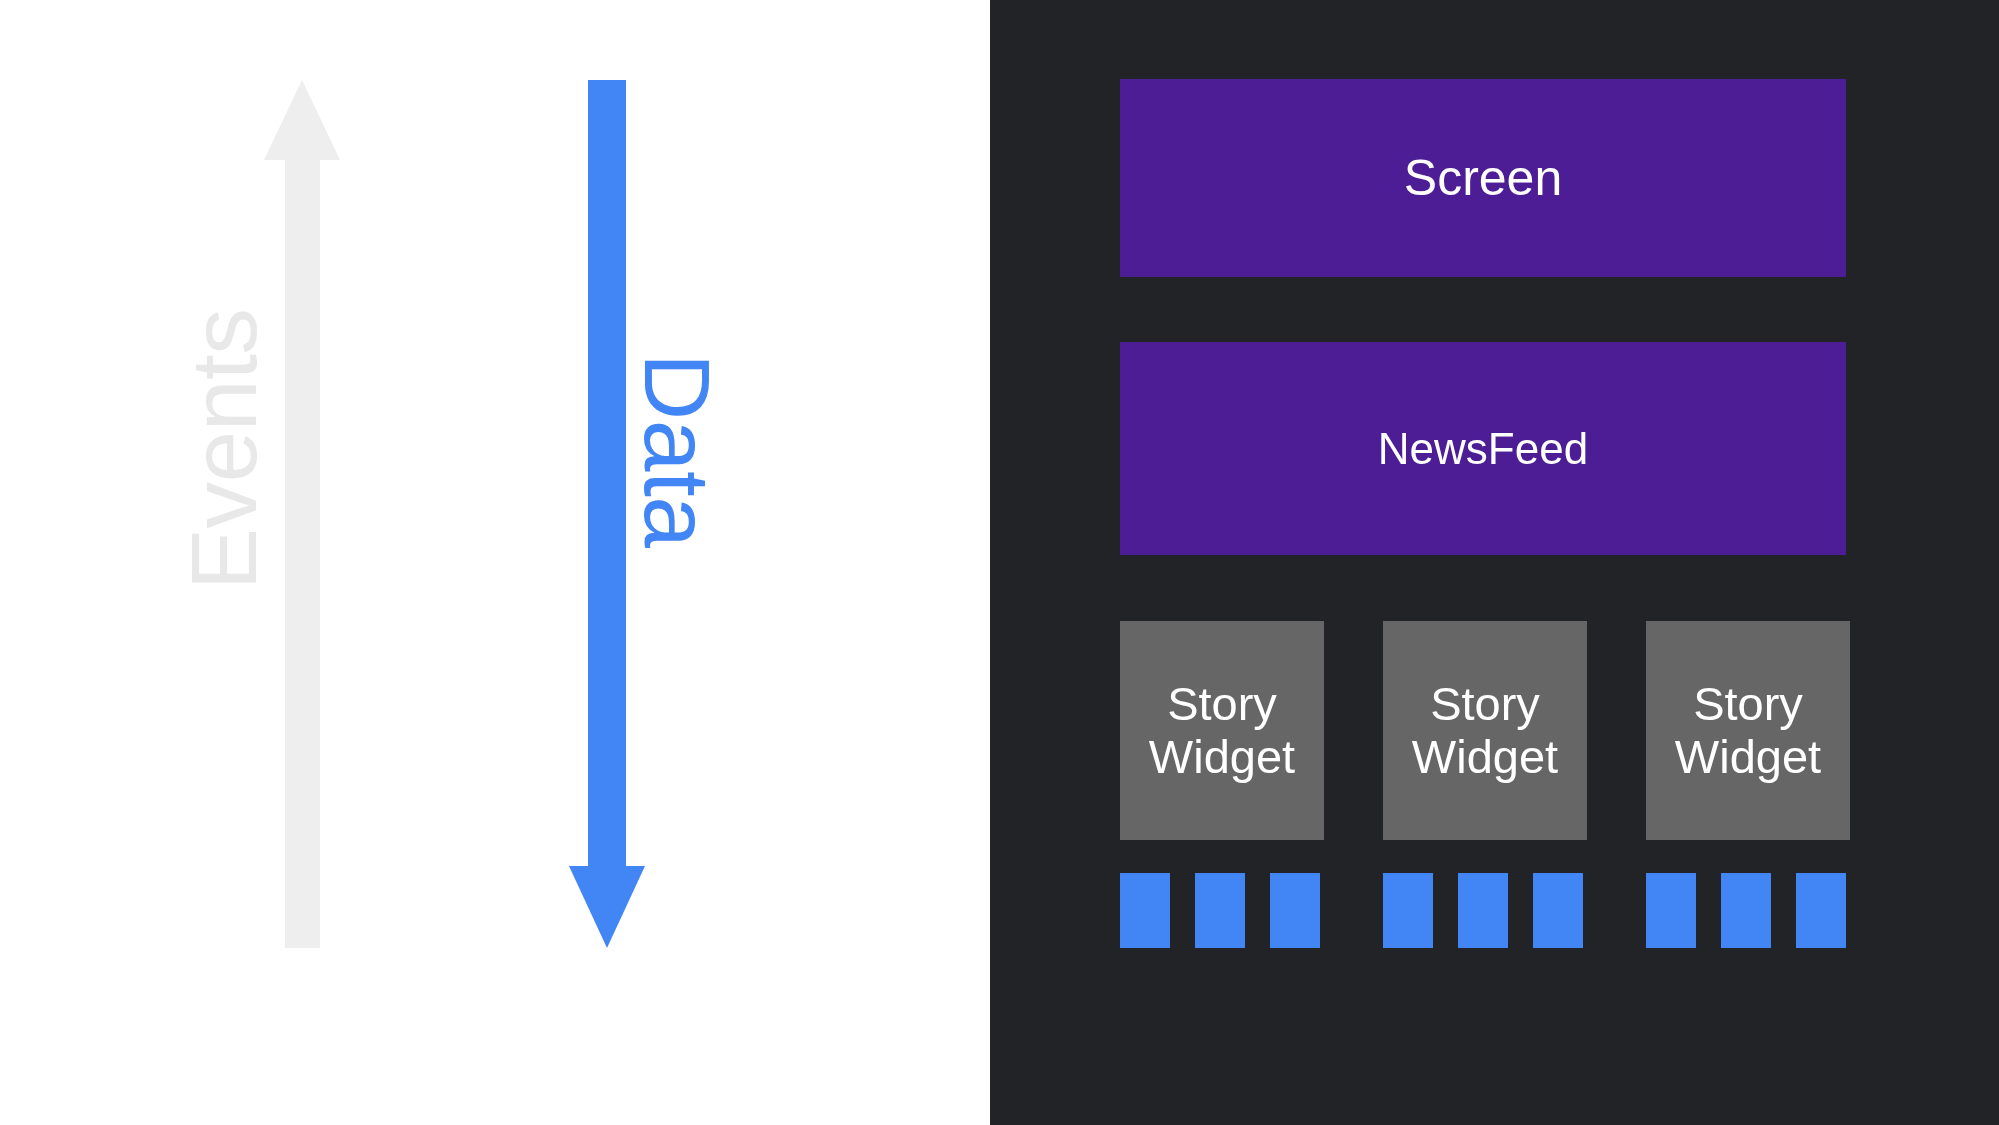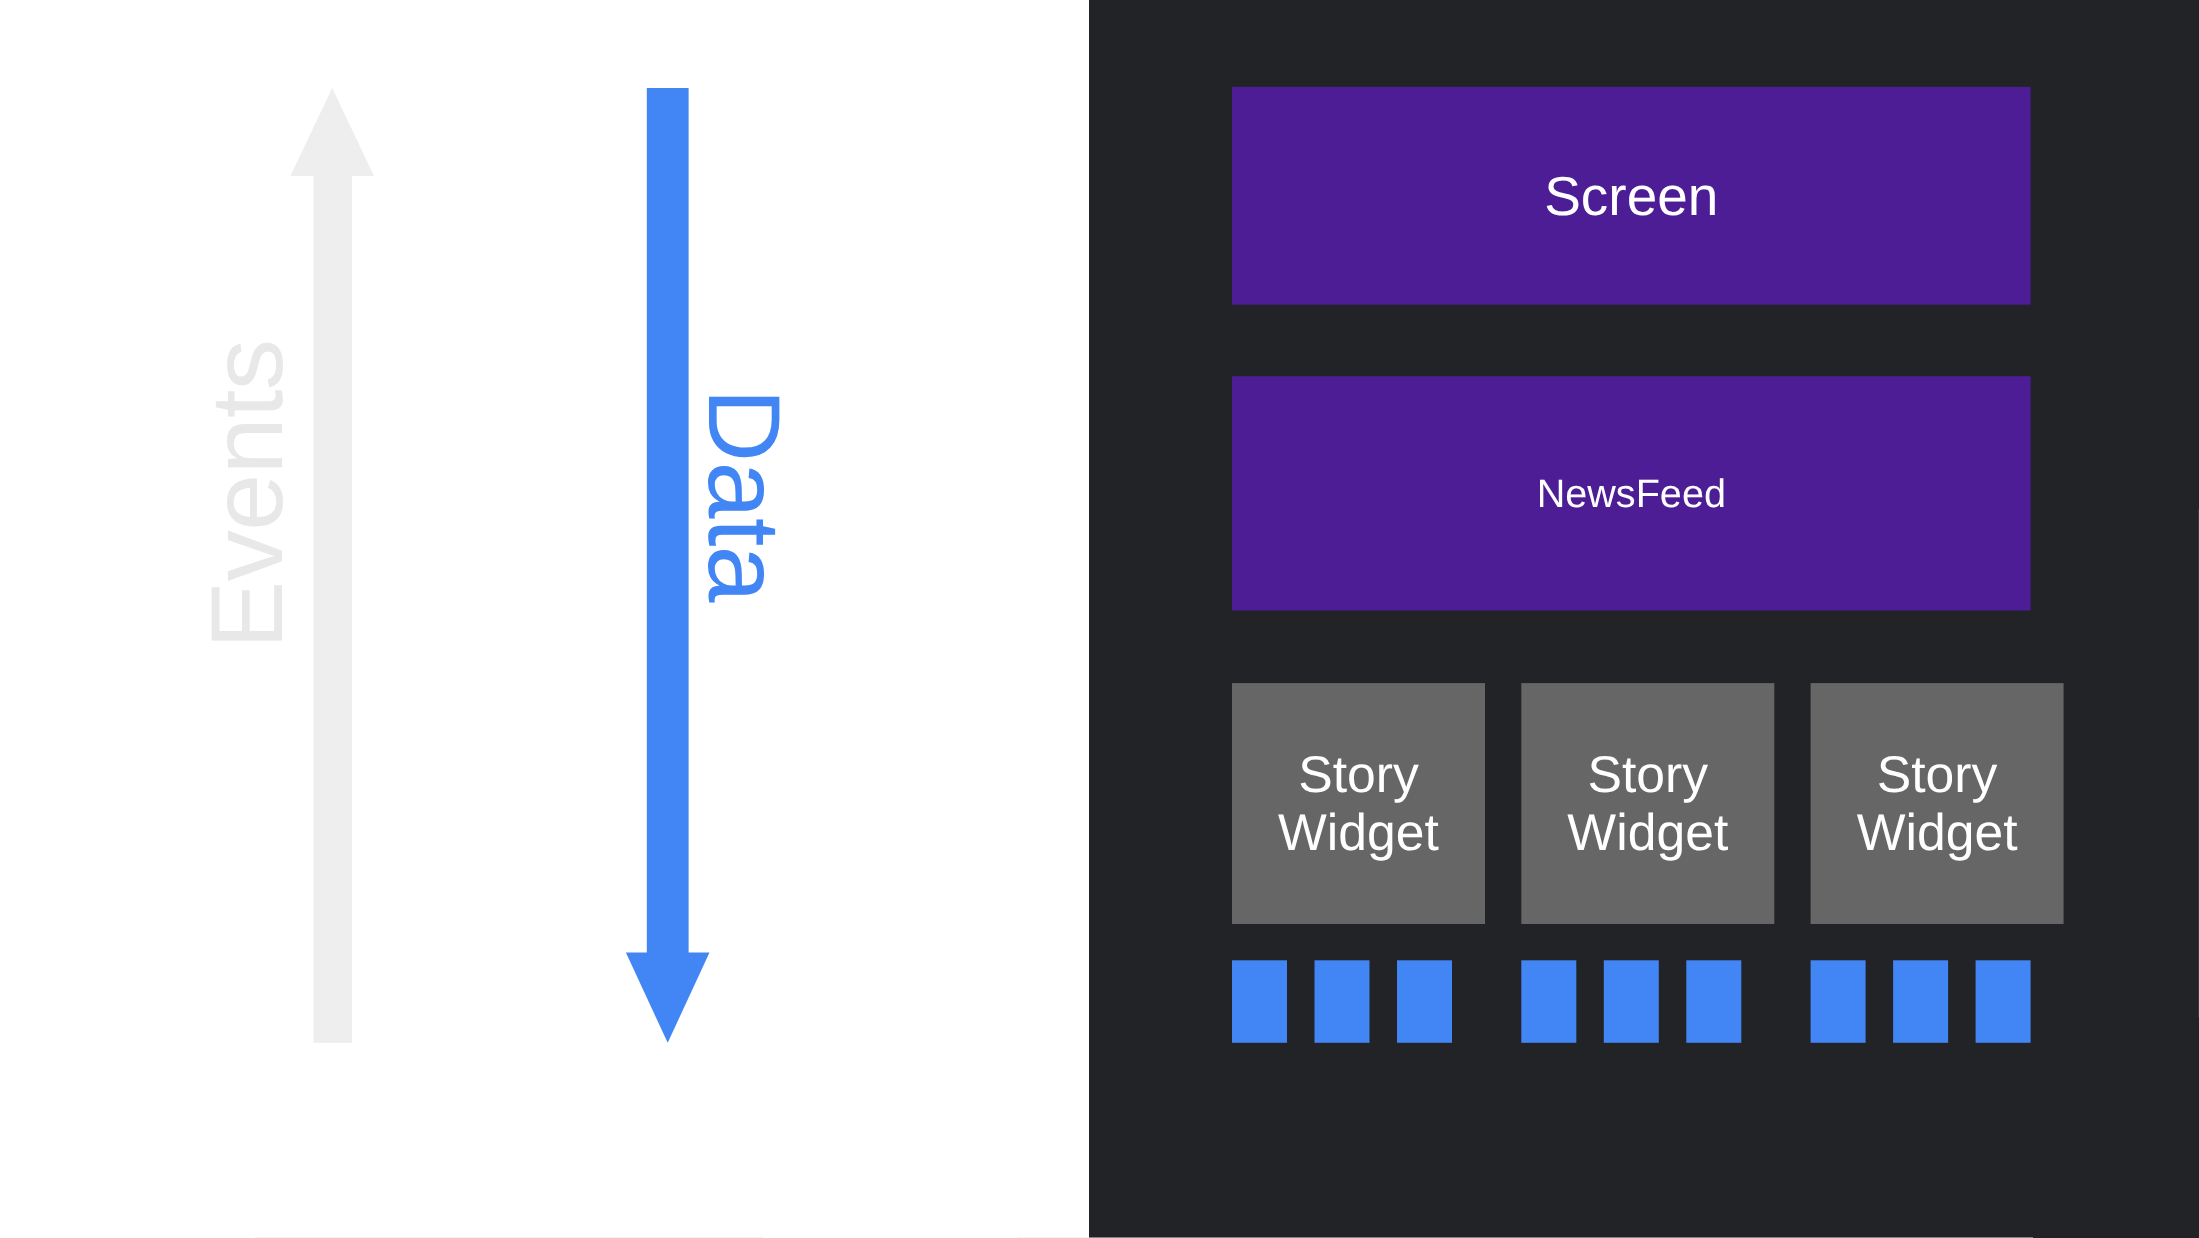--- a/index.html
+++ b/index.html
@@ -90,35 +90,35 @@
     width: 726px;
     height: 198px;
     font-size: 50px;
   }
 
   .node-newsfeed {
     left: 130px;
     top: 342px;
     width: 726px;
     height: 213px;
-    font-size: 36px;
+    font-size: 44px;
   }
 
   .leaf-row {
     position: absolute;
     left: 130px;
     top: 621px;
     width: 726px;
     height: 219px;
   }
 
   .node-leaf {
     position: absolute;
     top: 0;
-    width: 230px;
+    width: 204px;
     height: 219px;
     background: #666666;
     display: flex;
     align-items: center;
     justify-content: center;
     color: #ffffff;
     font-size: 47px;
     line-height: 1.12;
     text-align: center;
     box-sizing: border-box;

